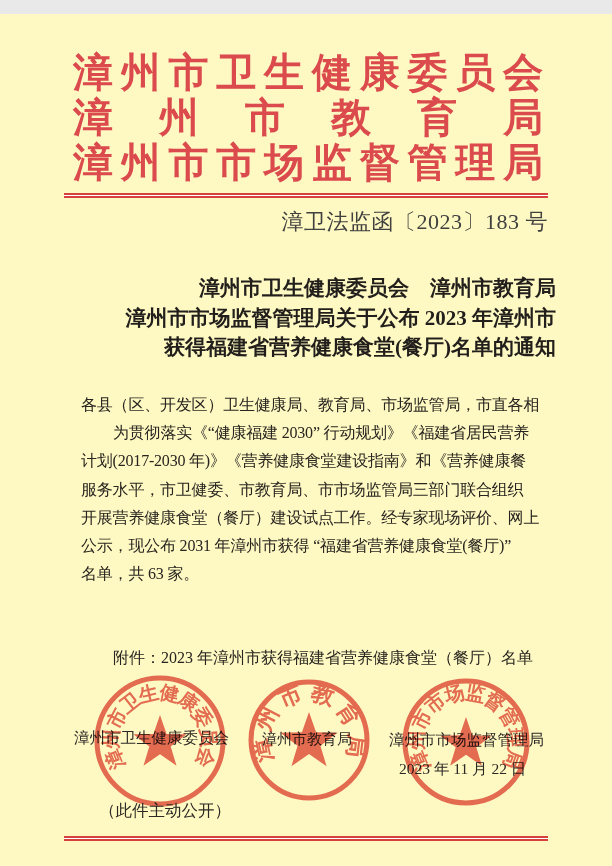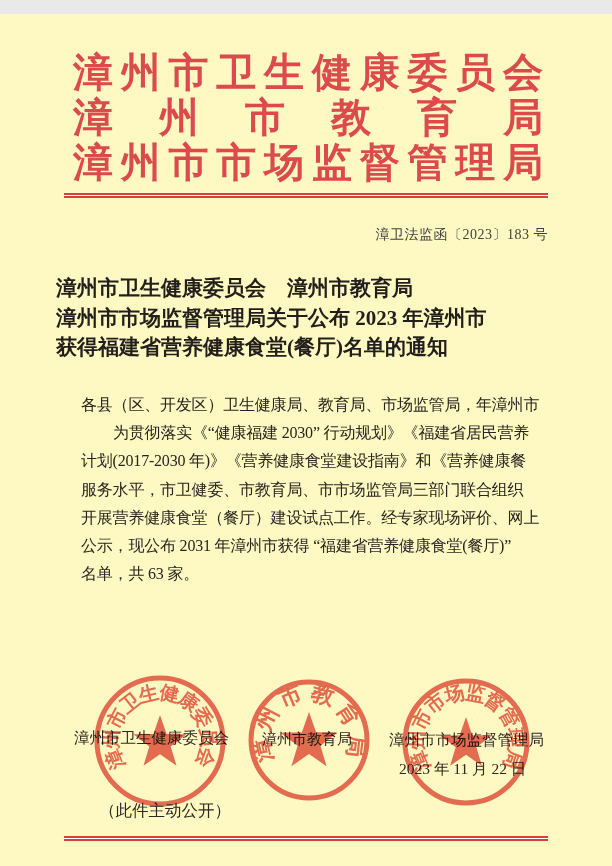--- a/index.html
+++ b/index.html
@@ -12,24 +12,24 @@
   .header{position:absolute;left:73px;top:36px;width:470px;}
   .header-line{
     font-size:40px;line-height:45px;font-weight:bold;color:#db4a4c;
     text-align:justify;text-align-last:justify;white-space:nowrap;
     text-justify:inter-character;
   }
   .rule{position:absolute;left:64px;width:484px;height:5px;
     background:linear-gradient(to bottom,#d6413e 0 2px,#fff 2px 3px,#d6413e 3px 5px);}
   .rule-top{top:179px;}
   .rule-bottom{top:822px;}
-  .doc-number{position:absolute;right:64px;top:212px;font-size:14px;color:#40403f;
+  .doc-number{position:absolute;right:64px;top:193px;font-size:22px;color:#40403f;
     white-space:nowrap;letter-spacing:.5px;}
   
-  .title{position:absolute;left:56px;top:260px;width:500px;text-align:left;
+  .title{position:absolute;left:56px;top:260px;width:500px;text-align:right;
     color:#211e1b;font-weight:bold;}
   .title-line{font-size:21px;line-height:29.5px;white-space:nowrap;}
   
   .body-text{position:absolute;left:81px;top:377px;width:462px;color:#28241f;}
   .body-line{font-size:16px;line-height:28.2px;white-space:nowrap;letter-spacing:-.2px;}
   .indent{text-indent:2em;}
   .attachment{position:absolute;left:81px;top:634px;font-size:16px;color:#28241f;
     text-indent:2em;white-space:nowrap;}
   
   .sig{position:absolute;color:#2c2824;white-space:nowrap;}
@@ -61,29 +61,30 @@
 
   <div class="doc-number">漳卫法监函〔2023〕183 号</div>
 
   <div class="title">
     <div class="title-line">漳州市卫生健康委员会　漳州市教育局</div>
     <div class="title-line">漳州市市场监督管理局关于公布 2023 年漳州市</div>
     <div class="title-line">获得福建省营养健康食堂(餐厅)名单的通知</div>
   </div>
 
   <div class="body-text">
-    <div class="body-line">各县（区、开发区）卫生健康局、教育局、市场监管局，年漳州市</div>
+    <div class="body-line">各县（区、开发区）卫生健康局、教育局、市场监管局，市直各相</div>
     <div class="body-line indent">为贯彻落实《“健康福建 2030” 行动规划》《福建省居民营养</div>
     <div class="body-line">计划(2017-2030 年)》《营养健康食堂建设指南》和《营养健康餐</div>
     <div class="body-line">服务水平，市卫健委、市教育局、市市场监管局三部门联合组织</div>
     <div class="body-line">开展营养健康食堂（餐厅）建设试点工作。经专家现场评价、网上</div>
     <div class="body-line">公示，现公布 2031 年漳州市获得 “福建省营养健康食堂(餐厅)”</div>
     <div class="body-line">名单，共 63 家。</div>
   </div>
 
+  <div class="attachment">附件：2023 年漳州市获得福建省营养健康食堂（餐厅）名单</div>
 
   <div class="sig sig-1">漳州市卫生健康委员会</div>
   <div class="sig sig-2">漳州市教育局</div>
   <div class="sig sig-3">漳州市市场监督管理局</div>
   <div class="sig sig-date">2023 年 11 月 22 日</div>
 
   <svg class="seal seal-1" width="140" height="140" viewBox="0 0 140 140">
     <defs>
         <path id="arc1" d="M 36.9 95.9 A 42 42 0 1 1 103.1 95.9" fill="none"></path>
       </defs>

